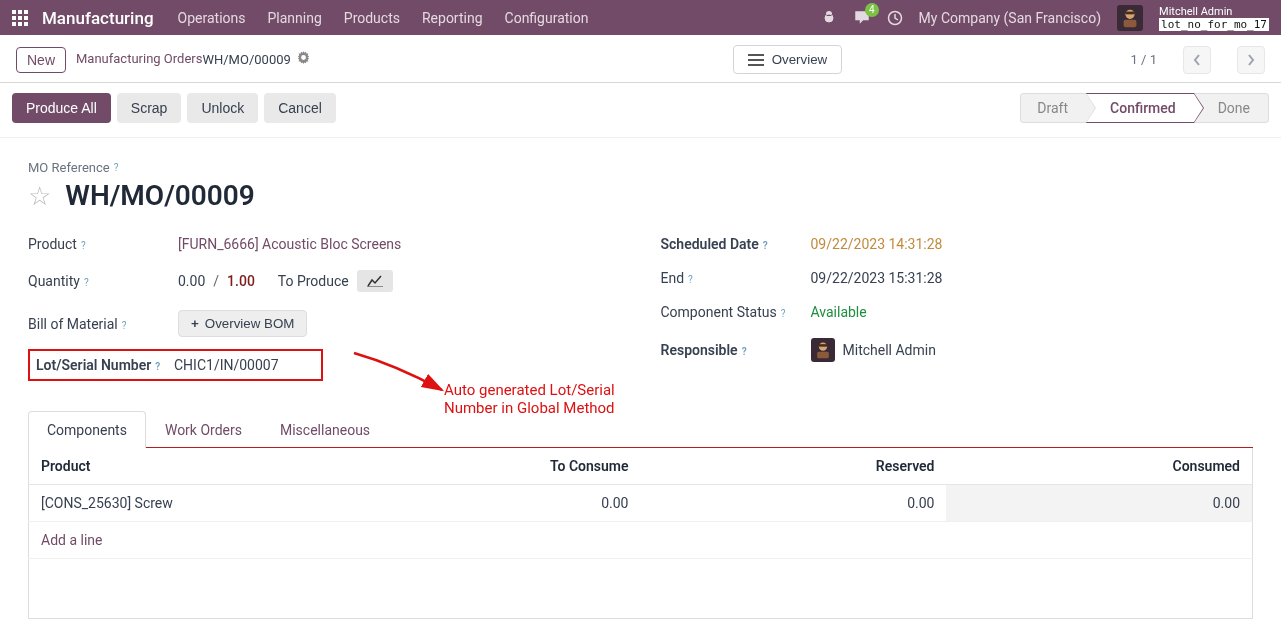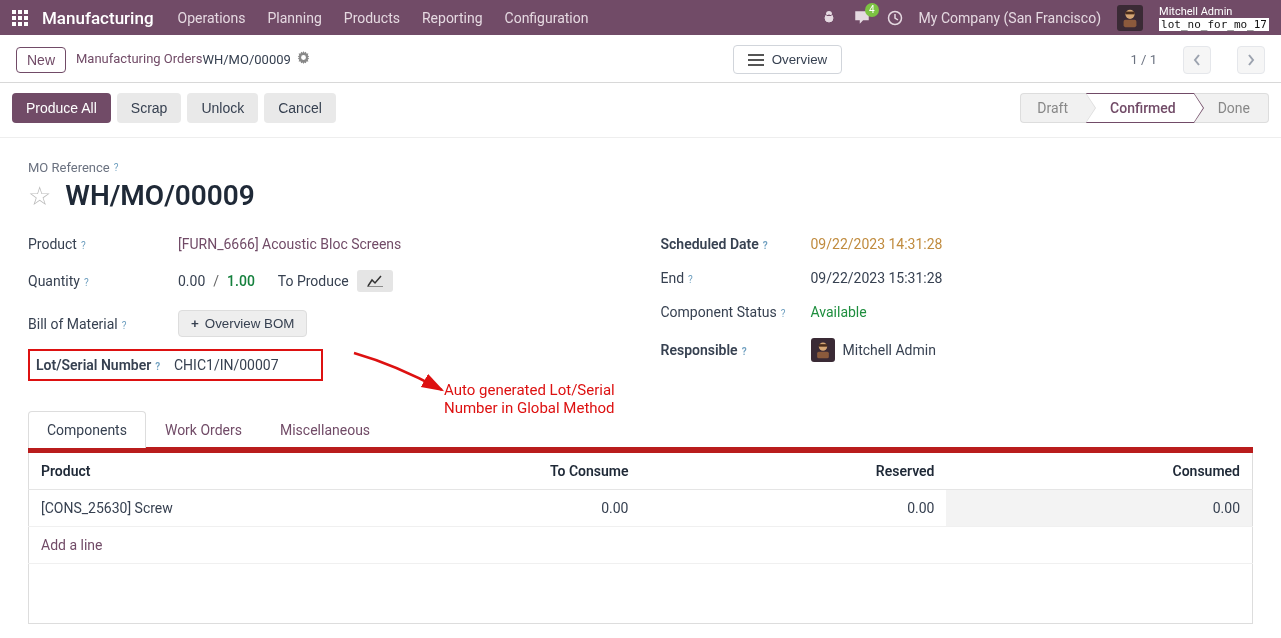--- a/index.html
+++ b/index.html
@@ -56,33 +56,33 @@
   .field-grid { display: flex; gap: 40px; }
   .field-col { flex: 1; }
   .field-row { display: flex; margin-bottom: 18px; align-items: center; }
   .field-label { width: 150px; color: #374151; font-size: 14px; display: flex; align-items: baseline; gap: 4px; }
   .field-label-strong { font-weight: 600; }
   .field-value { flex: 1; color: #374151; font-size: 14px; display: flex; align-items: center; gap: 8px; }
   .link-val { color: #714B67; cursor: pointer; }
   .highlight-date { color: #c08b3e; }
   .avail { color: #1e8e3e; }
   .qty-sep { color: #666; }
-  .qty-val { color: #15803d; font-weight: 500; }
+  .qty-val { color: #7f1d1d; font-weight: 500; }
   .icon-btn { background: #e5e5e5; border: none; padding: 5px 10px; border-radius: 3px; cursor: pointer; display: inline-flex; align-items: center; }
   .gen-bom { background: #eee; border: 1px solid #ddd; padding: 5px 12px; border-radius: 4px; cursor: pointer; display: flex; align-items: center; gap: 6px; color: #374151; }
   .plus-icon { font-weight: bold; }
   .small-avatar { width: 24px; height: 24px; border-radius: 3px; background: #3a2a35; display: flex; align-items: center; justify-content: center; }
 
   .lot-box { border: 2px solid #d11; padding: 6px 6px; margin-top: -6px; margin-bottom: 10px; width: 295px; display: flex; align-items: center; }
   .lot-box .field-label { width: 138px; font-weight: 600; }
   .annotation { position: relative; height: 0; }
   .arrow-svg { position: absolute; left: 318px; top: -46px; }
   .annotation-text { position: absolute; left: 416px; top: -10px; color: #d11; font-size: 15px; }
 
-  .tabs { display: flex; border-bottom: 6px solid #b91c1c; margin-top: 20px; align-items: center; }
+  .tabs { display: flex; border-bottom: 1px solid #b91c1c; margin-top: 20px; align-items: center; }
   .tab { padding: 10px 18px; color: #714B67; cursor: pointer; border: 1px solid transparent; border-bottom: none; margin-bottom: -1px; }
   .tab.active { color: #374151; border-color: #ddd; background: #fff; border-radius: 4px 4px 0 0; }
 
   .table { width: 100%; border: 1px solid #ddd; border-top: none; border-collapse: collapse; }
   .table th { text-align: left; padding: 10px 12px; border-bottom: 1px solid #e5e5e5; font-weight: 600; color: #1f2937; font-size: 14px; }
   .table th.num, .table td.num { text-align: right; }
   .table td { padding: 10px 12px; border-bottom: 1px solid #f0f0f0; color: #374151; }
   .table tr.shaded td:last-child { background: #f3f3f3; }
   .add-line { color: #714B67; cursor: pointer; }
   .table-spacer td { height: 60px; border-bottom: none; }

